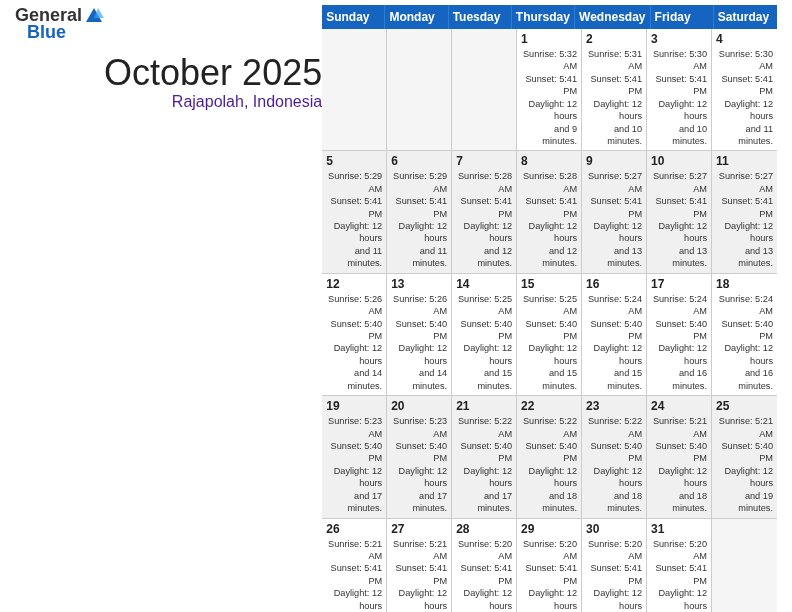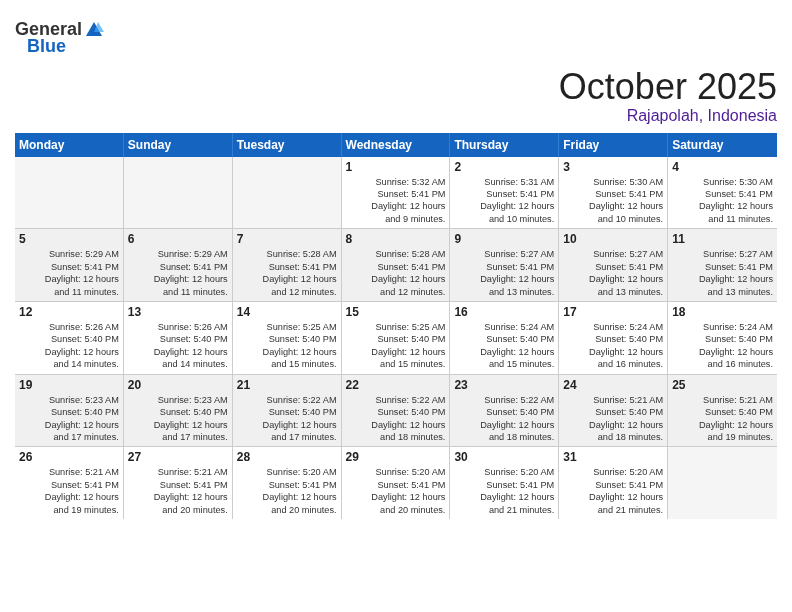--- a/index.html
+++ b/index.html
@@ -6,23 +6,22 @@
     body {
       font-family: Arial, sans-serif;
       background: #fff;
       width: 792px;
       height: 612px;
       overflow: hidden;
     }
     .container {
       width: 792px;
       height: 473px;
-      padding: 19px 15px;
-      display: flex;
-      flex-direction: column;
+      padding: 5px 15px;
+      display: flex;
     }
     .header {
       display: flex;
       justify-content: space-between;
       align-items: flex-start;
       margin-bottom: 8px;
     }
     .logo {
       display: flex;
       flex-direction: column;
@@ -146,25 +145,25 @@
       <div class="logo-blue-text">Blue</div>
     </div>
     <div class="title-block">
       <div class="month-title">October 2025</div>
       <div class="location">Rajapolah, Indonesia</div>
     </div>
   </div>
 
   <div class="calendar">
     <div class="cal-header" id="cal-header">
+        <div class="cal-header-cell">Sunday</div>
         <div class="cal-header-cell">Monday</div>
-        <div class="cal-header-cell">Sunday</div>
         <div class="cal-header-cell">Tuesday</div>
+        <div class="cal-header-cell">Thursday</div>
         <div class="cal-header-cell">Wednesday</div>
-        <div class="cal-header-cell">Thursday</div>
         <div class="cal-header-cell">Friday</div>
         <div class="cal-header-cell">Saturday</div>
       </div>
     <div class="cal-body" id="cal-body">
         <div class="cal-row">
           <div class="cal-cell empty"></div>
           <div class="cal-cell empty"></div>
           <div class="cal-cell empty"></div>
           <div class="cal-cell">
             <span class="day-num">1</span>

